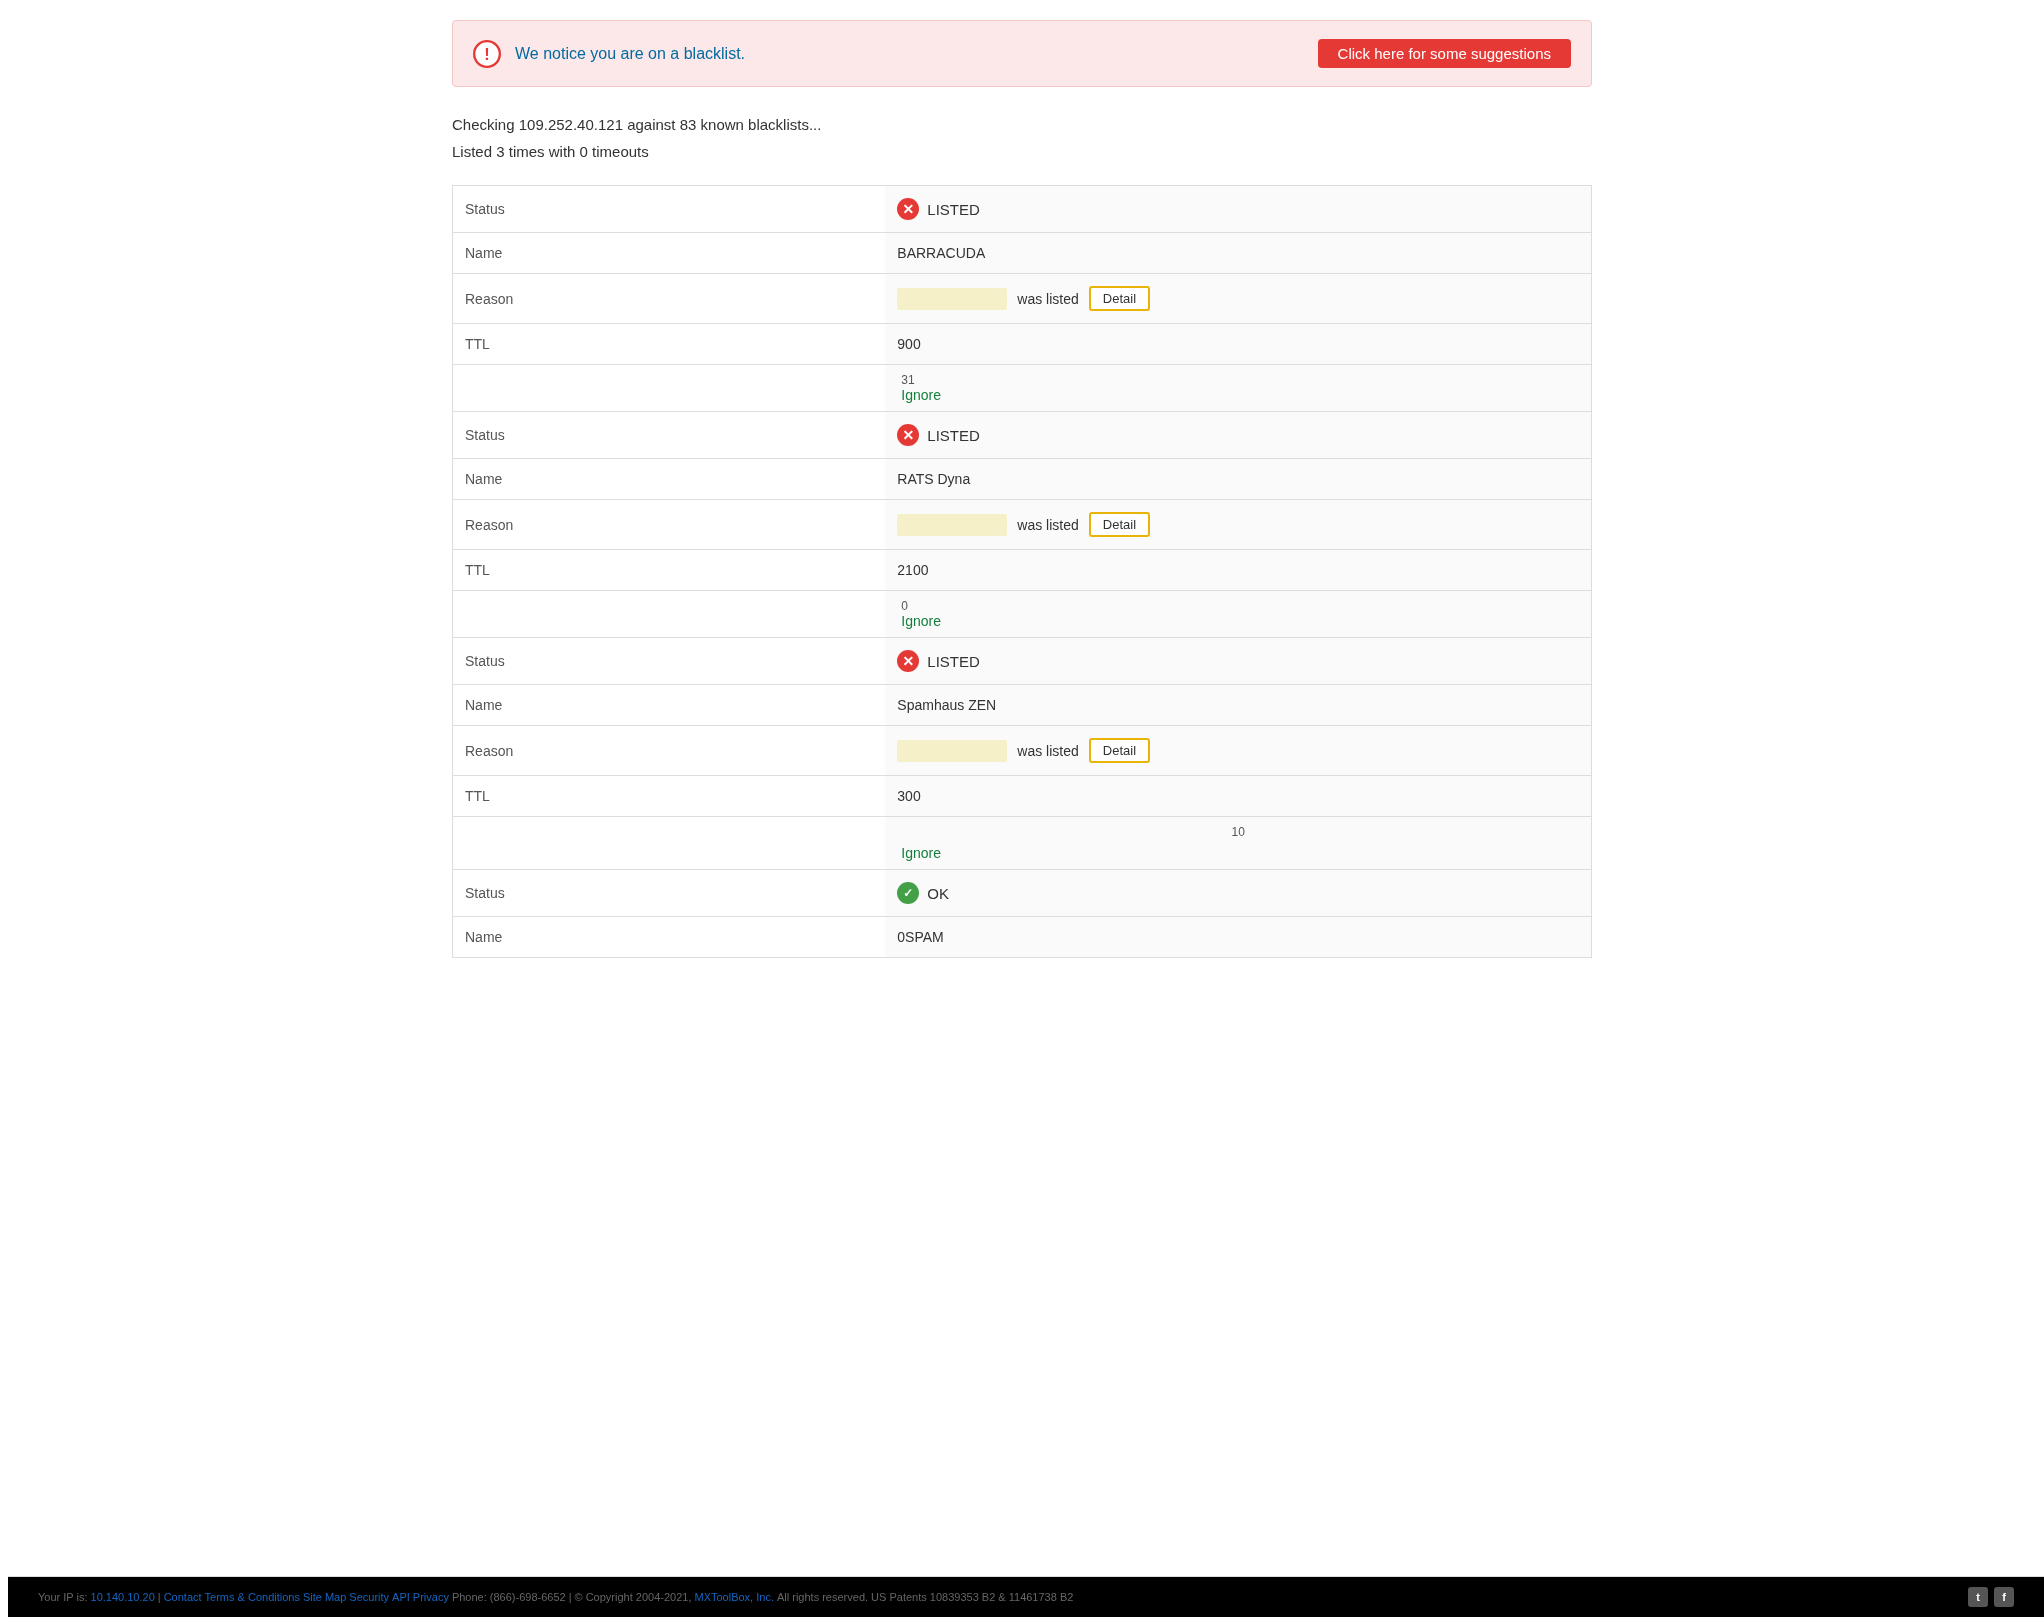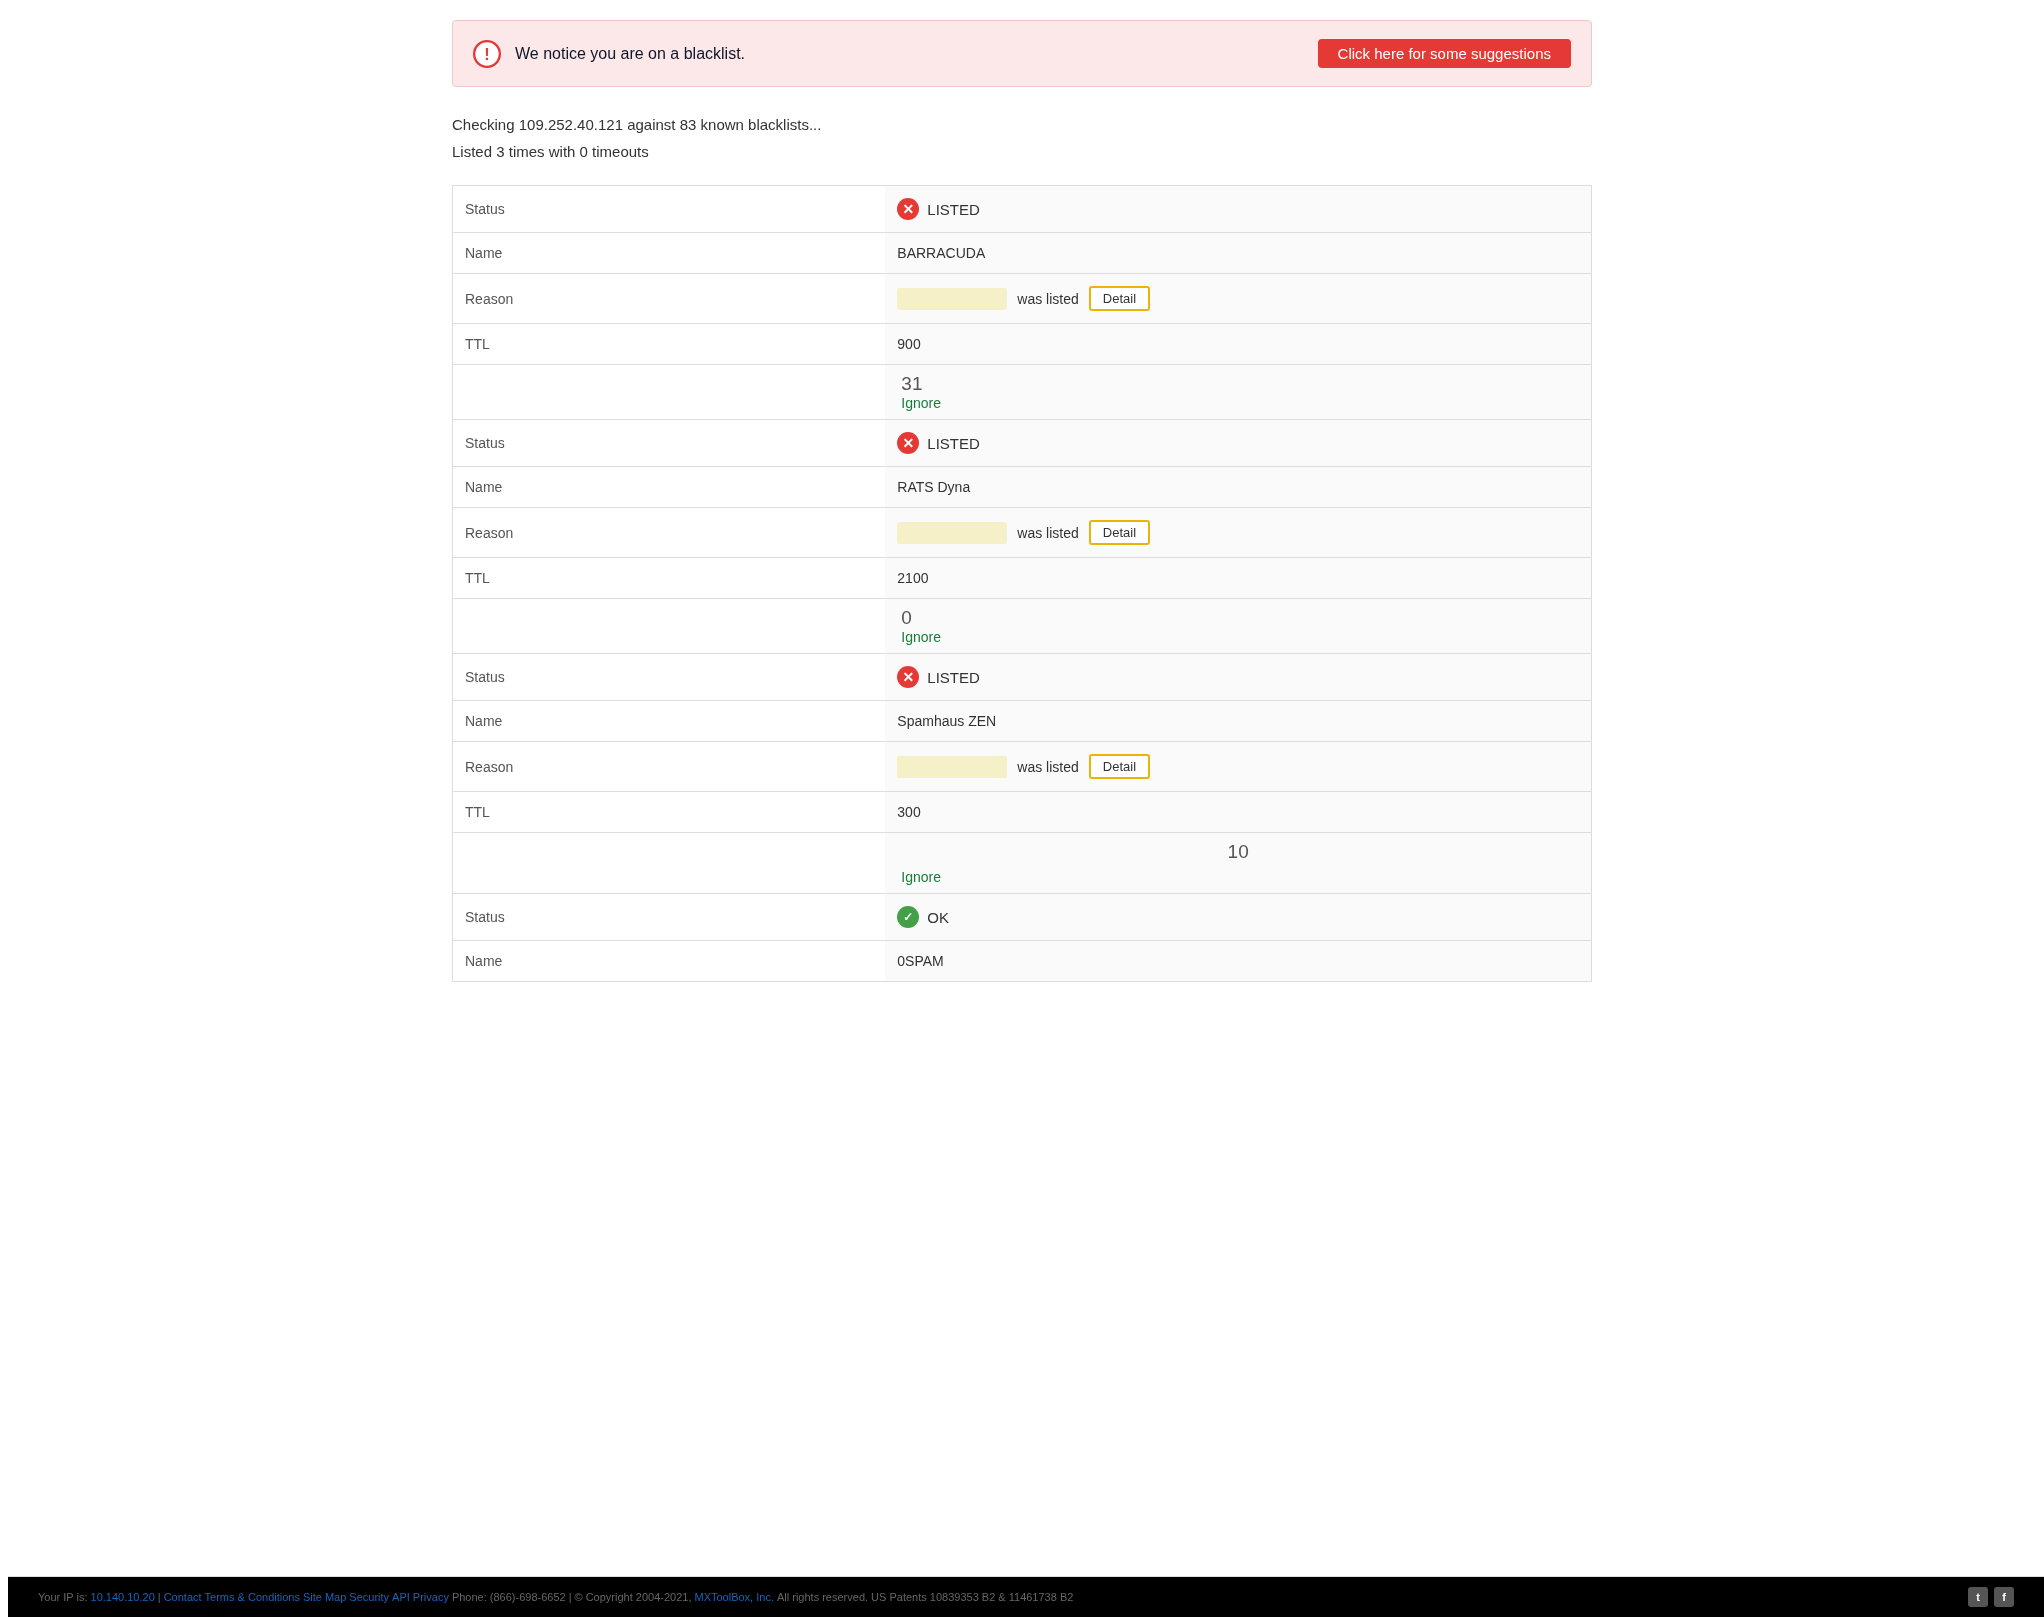--- a/index.html
+++ b/index.html
@@ -31,21 +31,21 @@
       gap: 14px;
       margin-bottom: 24px;
     }
     .alert-icon {
       width: 28px;
       height: 28px;
       flex-shrink: 0;
     }
     .alert-text {
       font-size: 16px;
-      color: #0f172a;
+      color: #0369a1;
       flex: 1;
     }
     .suggestions-btn {
       background: #e53935;
       color: #fff;
       border: none;
       border-radius: 4px;
       padding: 6px 20px;
       font-size: 15px;
       cursor: pointer;
@@ -156,21 +156,21 @@
     }
     .ignore-link {
       color: #15803d;
       text-decoration: none;
       font-size: 14px;
       cursor: pointer;
     }
     .number-cell {
       text-align: right;
       color: #555;
-      font-size: 19px;
+      font-size: 12px;
     }
 
     
     .footer {
       background: #000000;
       border-top: 1px solid #ddd;
       padding: 10px 30px;
       font-size: 11px;
       color: #666;
       display: flex;

